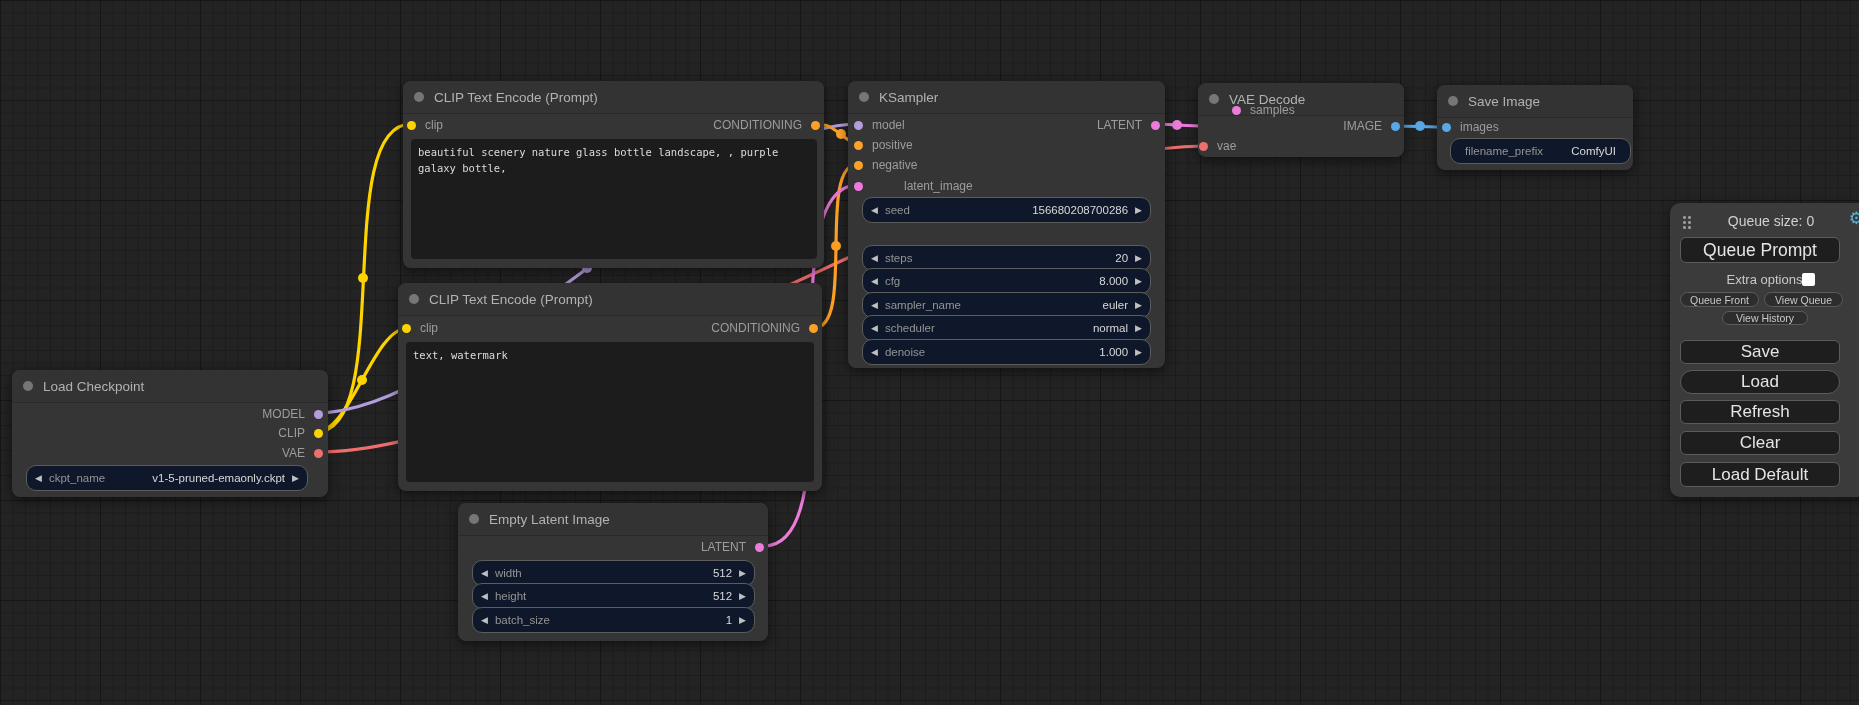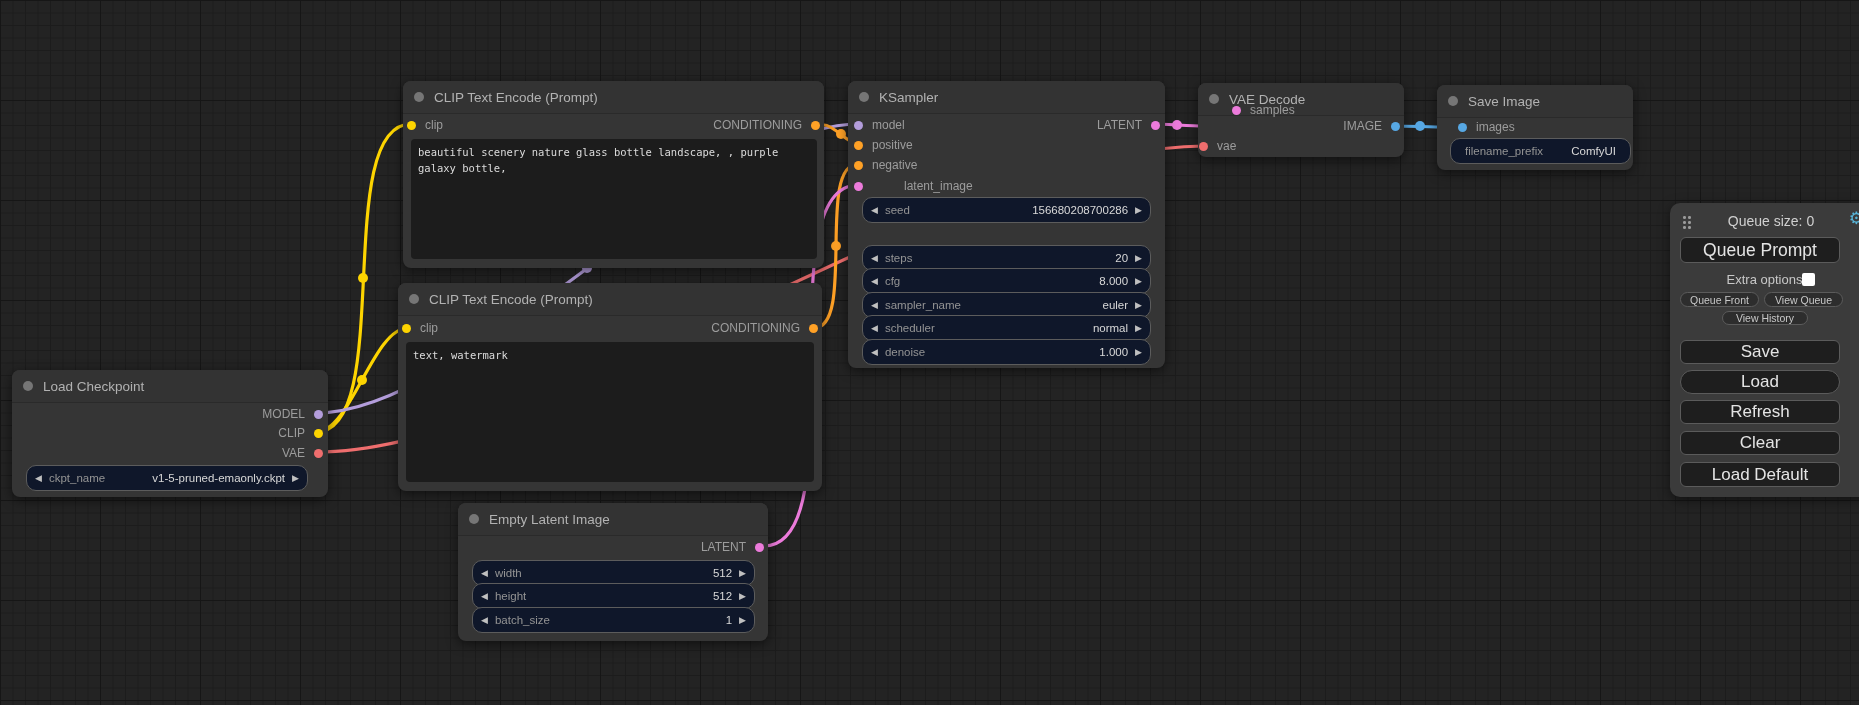--- a/index.html
+++ b/index.html
@@ -253,21 +253,21 @@
       <span>IMAGE</span>
       <span class="dot" style="background:#57a8e4;"></span>
     </div>
   </div>
 
   <div class="node" style="left:1437px;top:85px;width:196px;height:85px;">
     <div class="node-header" style="height:28px;">
       <span class="title-dot"></span>
       <span>Save Image</span>
     </div>
-    <div class="port in" style="left:21px;top:35px;">
+    <div class="port in" style="left:5px;top:35px;">
       <span class="dot" style="background:#57a8e4;"></span>
       <span>images</span>
     </div>
     <div class="pill" style="left:13px;top:53px;width:181px;padding:0 14px;">
       <span class="lbl">filename_prefix</span>
       <span class="val">ComfyUI</span>
     </div>
   </div>
 
   <div class="queue-panel">

